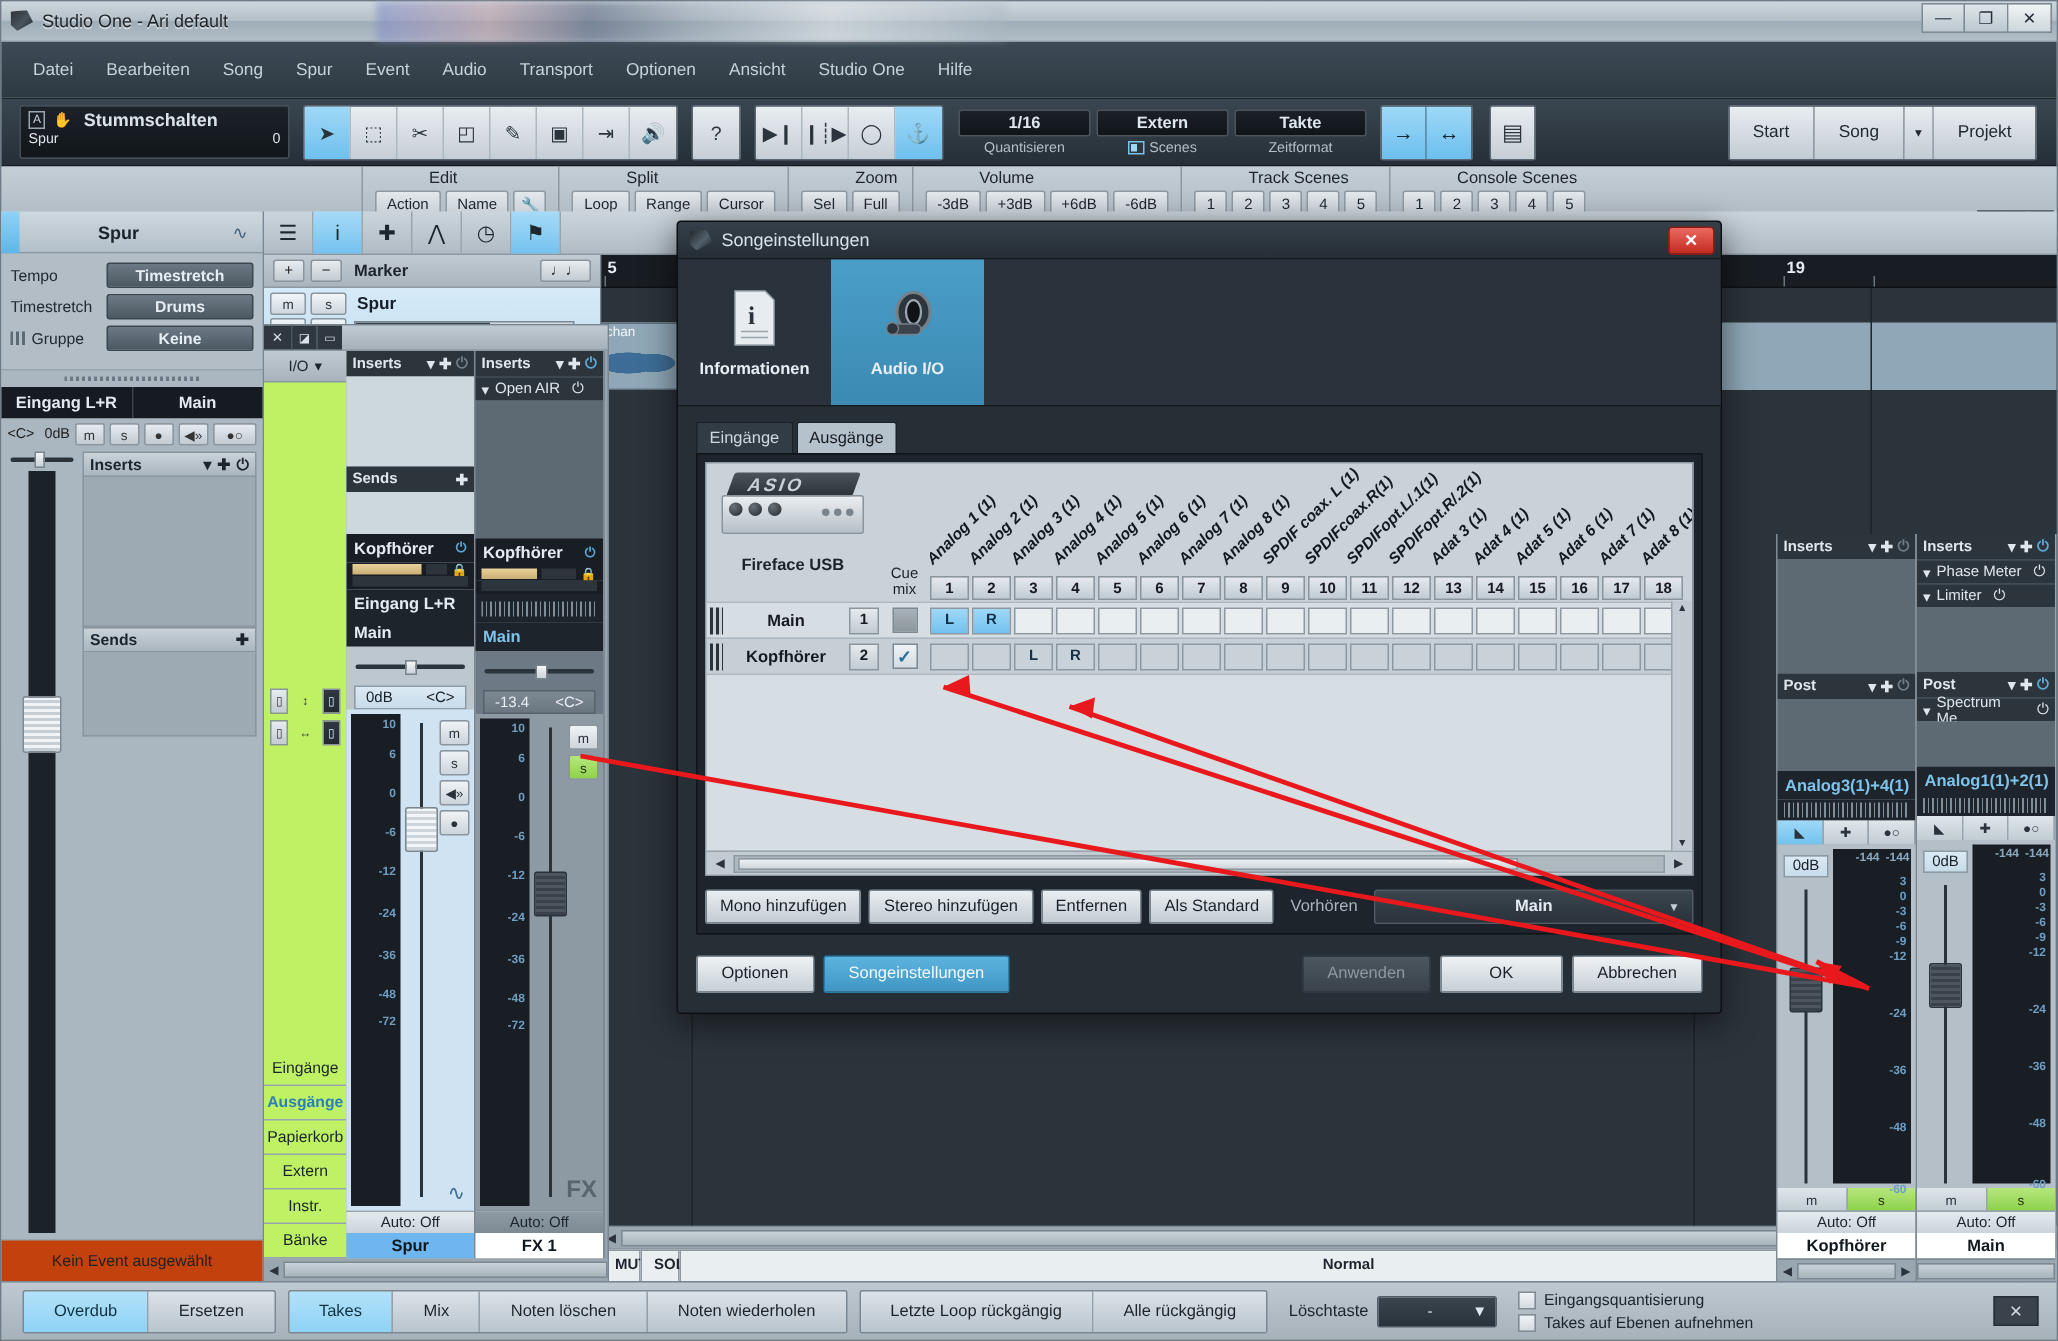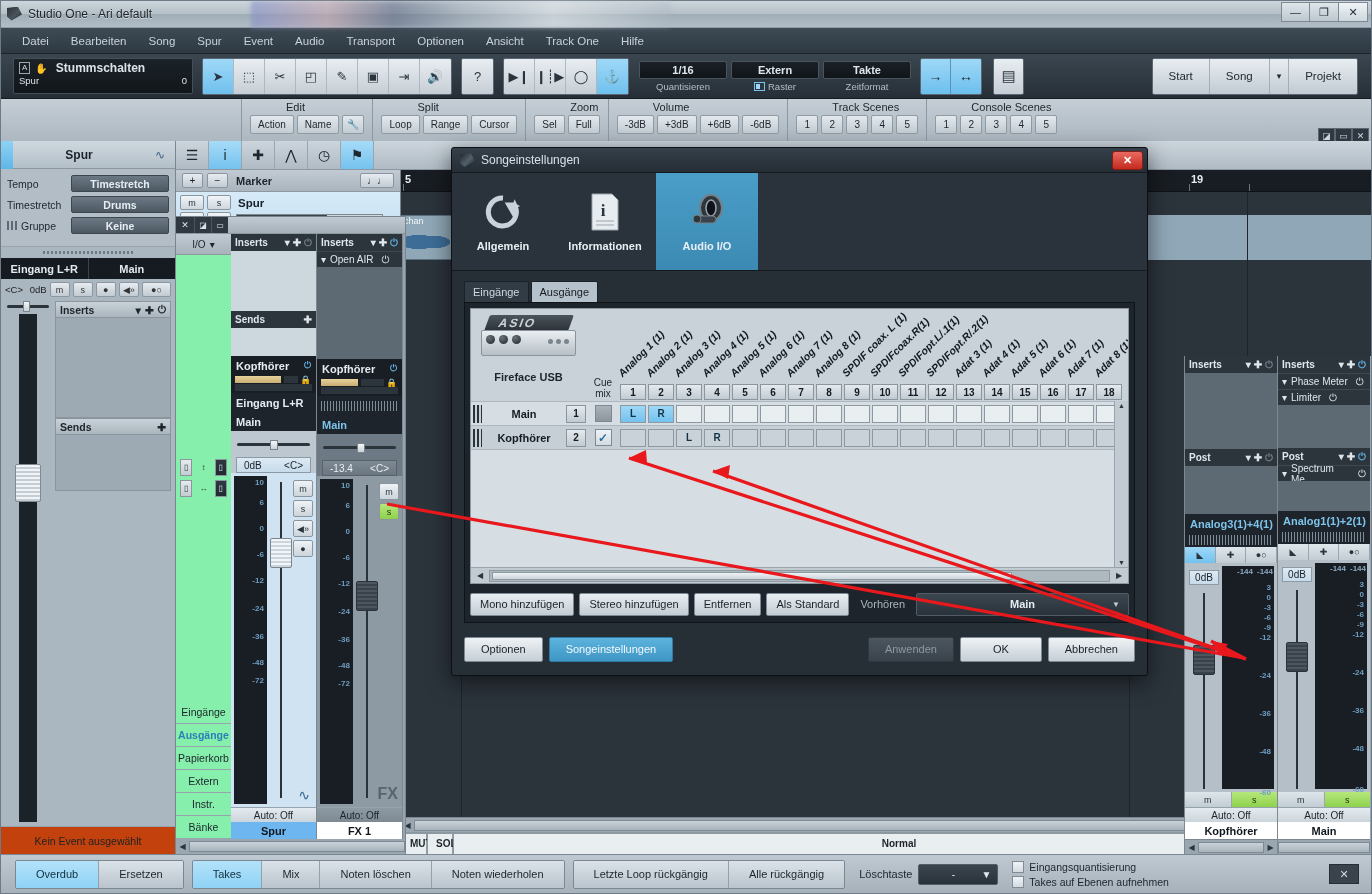--- a/index.html
+++ b/index.html
@@ -29,21 +29,21 @@
     clip-path:polygon(0 10%,72% 0,100% 58%,30% 100%,0 72%);}
   #titlebar .txt{color:#1d2227;font-size:12px;z-index:2;text-shadow:0 1px 0 rgba(255,255,255,.5);}
   .wbtns{position:absolute;right:3px;top:1px;display:flex;gap:0px;z-index:3;}
   .wbtn{width:29px;height:20px;border:1px solid #7d8993;border-left:none;
     background:linear-gradient(180deg,#dfe6ea,#bcc7cf);
     display:flex;align-items:center;justify-content:center;color:#27303a;font-size:11px;}
   .wbtn:first-child{border-left:1px solid #7d8993;}
   .wbtn.close{background:linear-gradient(180deg,#f0f4f6,#cdd7dd);}
 
   
-  #menubar{height:26px;background:linear-gradient(180deg,#3d4a55,#2e3942);
+  #menubar{height:38px;background:linear-gradient(180deg,#3d4a55,#2e3942);
     display:flex;align-items:center;padding-left:10px;gap:0px;
     border-bottom:1px solid #1d242b;}
   #menubar .mi{color:#c8d2da;font-size:11.5px;padding:2px 11px;cursor:default;}
 
   
   #toolbar{height:45px;background:linear-gradient(180deg,#3a4650,#262f37);
     border-bottom:1px solid #151b20;display:flex;align-items:center;padding:0 4px;gap:3px;}
   .mutepanel{width:180px;height:36px;margin-left:8px;
     background:linear-gradient(180deg,#1b2228,#11161a);border:1px solid #454f58;
     border-radius:2px;position:relative;color:#dbe3ea;}
@@ -187,21 +187,21 @@
   .pill{width:14px;height:7px;background:#2b343c;border-radius:4px;}
 
   
   #console{position:absolute;left:175px;top:215px;width:230px;bottom:39px;
     background:#97a4af;border-right:1px solid #78858f;border-top:1px solid #78858f;display:flex;flex-direction:column;}
   .cons-top{height:17px;display:flex;background:linear-gradient(180deg,#c0cad2,#a5b0b9);border-bottom:1px solid #8b97a1;}
   .cons-top .x{width:18px;background:#2f3840;color:#d8e1e8;display:flex;align-items:center;justify-content:center;font-size:9px;}
   .cons-top .mm{width:17px;background:#2f3840;color:#d8e1e8;display:flex;align-items:center;justify-content:center;font-size:8px;border-left:1px solid #4b555e;}
   .cons-top .sp{flex:1;}
   .cons-body{flex:1;display:flex;min-height:0;}
-  .cons-side{width:55px;background:#86efac;display:flex;flex-direction:column;}
+  .cons-side{width:55px;background:#bef264;display:flex;flex-direction:column;}
   .cons-side .io{height:21px;display:flex;align-items:center;justify-content:center;gap:4px;
     font-size:10px;color:#1d242b;background:linear-gradient(180deg,#c0cad2,#a8b3bb);border-bottom:1px solid #8b97a1;}
   .cons-side .gap{flex:1;}
   .cons-side .navbtns{padding:4px;display:flex;flex-direction:column;gap:4px;}
   .cons-side .navrow{display:flex;gap:5px;align-items:center;justify-content:center;}
   .nb{width:13px;height:17px;background:linear-gradient(180deg,#e6ecf0,#c3ccd3);border:1px solid #8b959e;
     display:flex;align-items:center;justify-content:center;font-size:8px;color:#333;}
   .nb.on{background:linear-gradient(180deg,#2f3840,#222a31);color:#cfe6f5;}
   .cons-side .tabs{display:flex;flex-direction:column;}
   .ctab{height:23px;display:flex;align-items:center;justify-content:center;font-size:10.5px;color:#1d242b;
@@ -404,21 +404,21 @@
   <div id="menubar">
     <span class="mi">Datei</span>
     <span class="mi">Bearbeiten</span>
     <span class="mi">Song</span>
     <span class="mi">Spur</span>
     <span class="mi">Event</span>
     <span class="mi">Audio</span>
     <span class="mi">Transport</span>
     <span class="mi">Optionen</span>
     <span class="mi">Ansicht</span>
-    <span class="mi">Track One</span>
+    <span class="mi">Studio One</span>
     <span class="mi">Hilfe</span>
   </div>
 
   <div id="toolbar">
     <div class="mutepanel">
       <div class="r1">
         <span class="kbox">A</span>
         <span class="hand">✋</span>
         <span class="big">Stummschalten</span>
       </div>
@@ -450,21 +450,21 @@
 
     <div class="ngrp">
       <div class="nfield">
         <div class="v">1/16</div>
         <div class="l">Quantisieren</div>
       </div>
       <div class="nfield">
         <div class="v">Extern</div>
         <div class="l">
           <i class="rasterico"></i>
-          <span>Raster</span>
+          <span>Scenes</span>
         </div>
       </div>
       <div class="nfield">
         <div class="v">Takte</div>
         <div class="l">Zeitformat</div>
       </div>
     </div>
 
     <div class="arrgrp">
       <div class="b">→</div>
@@ -1017,29 +1017,20 @@
   </div>
 
   <div id="dialog">
     <div class="dlg-title">
       <div class="ico"></div>
       <div class="t">Songeinstellungen</div>
       <div class="dlg-x">✕</div>
     </div>
 
     <div class="dlg-tabs">
-      <div class="dtab">
-        <div class="gico">
-          <svg width="40" height="40" viewBox="0 0 40 40">
-              <path d="M20 6 A14 14 0 1 0 32 14 L30 20 L26 13 L33 13" fill="none" stroke="#c8d2da" stroke-width="5" stroke-linecap="butt"></path>
-              <path d="M31 11 l6 3 -8 5 z" fill="#c8d2da"></path>
-            </svg>
-        </div>
-        <div class="lab">Allgemein</div>
-      </div>
       <div class="dtab">
         <div class="gico">
           <svg width="32" height="40" viewBox="0 0 32 40">
               <path d="M3 2 h20 l6 6 v30 h-26 z" fill="#e6ecf0" stroke="#9aa5ad"></path>
               <text x="14" y="24" font-size="17" font-family="Liberation Serif, serif" font-weight="bold" text-anchor="middle" fill="#2b343c">i</text>
               <line x1="7" y1="29" x2="25" y2="29" stroke="#9aa5ad"></line>
               <line x1="7" y1="33" x2="25" y2="33" stroke="#9aa5ad"></line>
             </svg>
         </div>
         <div class="lab">Informationen</div>

